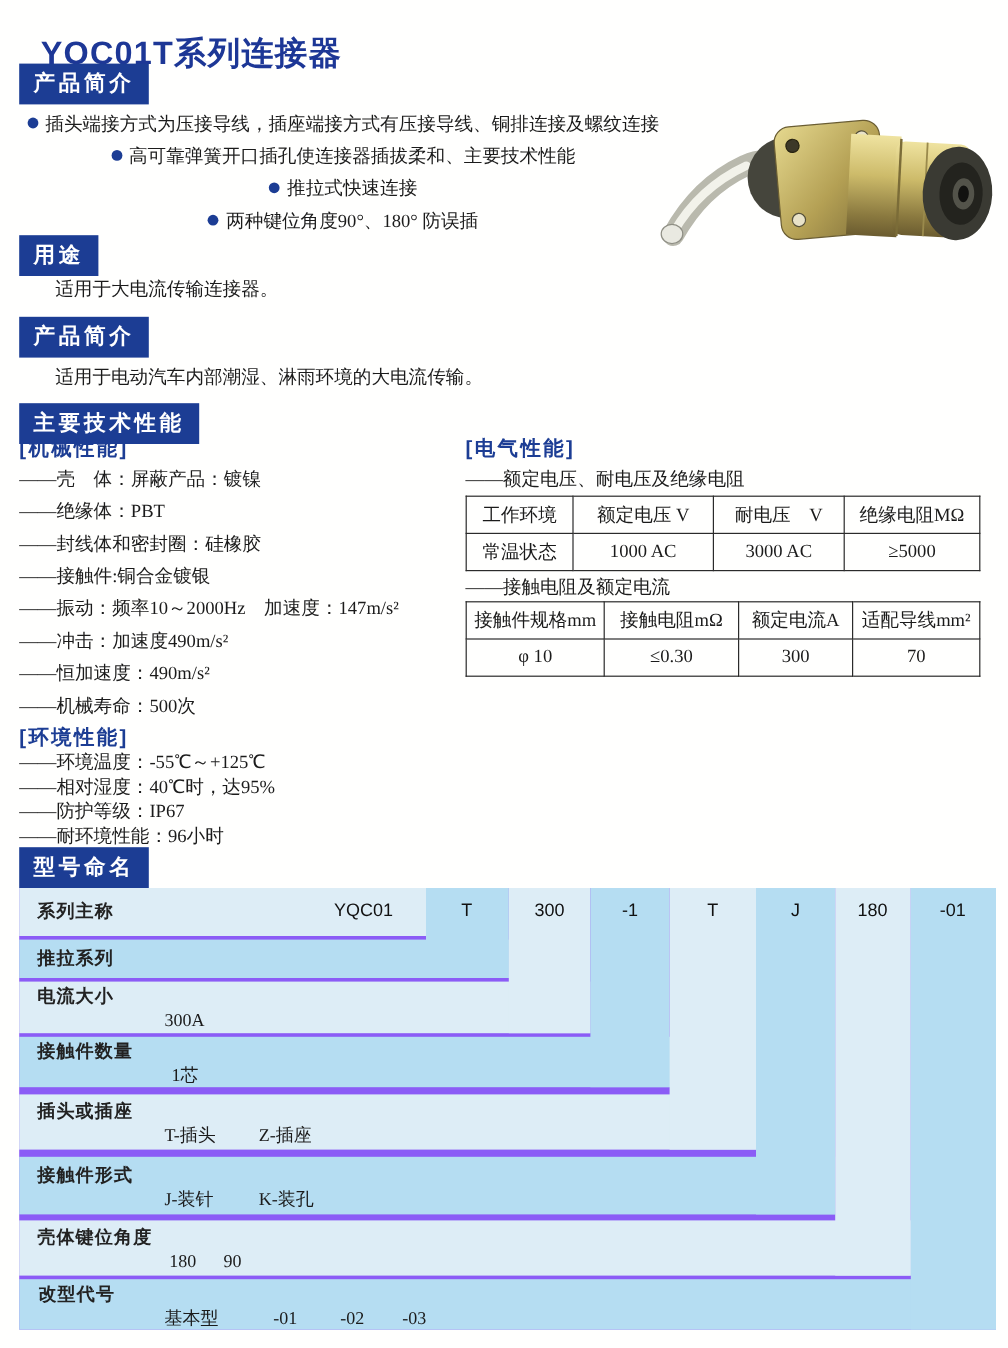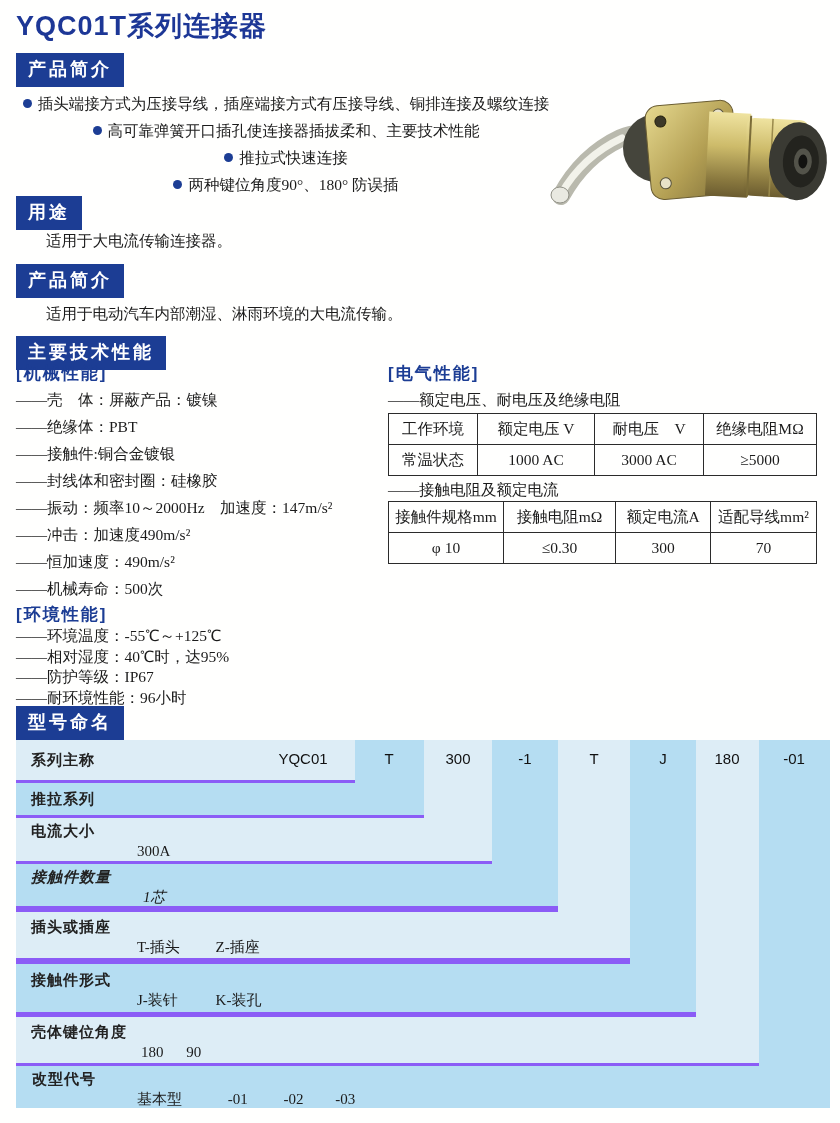--- a/index.html
+++ b/index.html
@@ -1,18 +1,18 @@
 <!DOCTYPE html>
 <html><head>
 <meta charset="utf-8">
 <style>
   html,body{margin:0;padding:0;background:#fff;}
   .page{position:relative;width:840px;height:1123px;background:#fffffe;overflow:hidden;
         font-family:"Liberation Serif",serif;color:#1b1b1b;}
-  .title{position:absolute;left:16px;top:8px;margin:0;font-family:"Liberation Sans",sans-serif;
+  .title{position:absolute;left:16px;top:8px;margin:18px;font-family:"Liberation Sans",sans-serif;
          font-weight:bold;font-size:27px;color:#1d3796;letter-spacing:1px;}
   .band{position:absolute;background:#1c3d94;color:#ffffff;font-family:"Liberation Sans",sans-serif;
         font-weight:bold;font-size:18px;letter-spacing:3px;padding:4px 12px 6px 12px;display:inline-block;}
   .band-intro{left:16px;top:53px;}
   .band-usage{left:16px;top:196px;}
   .band-intro2{left:16px;top:264px;}
   .band-tech{left:16px;top:336px;}
   .band-naming{left:16px;top:706px;}
   .bullets{position:absolute;left:16px;top:90px;width:540px;margin:0;padding:0;list-style:none;text-align:center;}
   .bullets li{font-size:15.5px;line-height:27px;white-space:nowrap;}
@@ -108,22 +108,22 @@
 
   <div class="band band-intro2">产品简介</div>
   <p class="para para-intro2">适用于电动汽车内部潮湿、淋雨环境的大电流传输。</p>
 
   <div class="band band-tech">主要技术性能</div>
 
   <div class="mech">
     <div class="subhead">[机械性能]</div>
     <div class="specline">——壳　体：屏蔽产品：镀镍</div>
     <div class="specline">——绝缘体：PBT</div>
+    <div class="specline">——封线体和密封圈：硅橡胶</div>
     <div class="specline">——接触件:铜合金镀银</div>
-    <div class="specline">——封线体和密封圈：硅橡胶</div>
     <div class="specline">——振动：频率10～2000Hz　加速度：147m/s²</div>
     <div class="specline">——冲击：加速度490m/s²</div>
     <div class="specline">——恒加速度：490m/s²</div>
     <div class="specline">——机械寿命：500次</div>
     <div class="subhead envhead">[环境性能]</div>
     <div class="envline">——环境温度：-55℃～+125℃</div>
     <div class="envline">——相对湿度：40℃时，达95%</div>
     <div class="envline">——防护等级：IP67</div>
     <div class="envline">——耐环境性能：96小时</div>
   </div>
@@ -187,21 +187,21 @@
     </div>
     <div class="nrow dark single" style="top:43px;height:32px;width:408px;line-height:32px;">
       <div class="nlabel">推拉系列</div>
     </div>
     <div class="nrow light" style="top:78px;height:43px;width:476px;">
       <div class="nlabel" style="padding-top:3px;line-height:20px;">电流大小</div>
       <div class="nvalues">
         <span>300A</span>
       </div>
     </div>
-    <div class="nrow dark" style="top:124px;height:42px;width:630px;font-style:italic;">
+    <div class="nrow dark" style="top:124px;height:42px;width:630px;">
       <div class="nlabel" style="padding-top:3px;line-height:20px;">接触件数量</div>
       <div class="nvalues" style="margin-left:127px;">
         <span>1芯</span>
       </div>
     </div>
     <div class="nrow light" style="top:172px;height:46px;width:614px;">
       <div class="nlabel" style="padding-top:5px;line-height:20px;">插头或插座</div>
       <div class="nvalues">
         <span style="margin-right:32px;">T-插头</span>
         <span>Z-插座</span>

